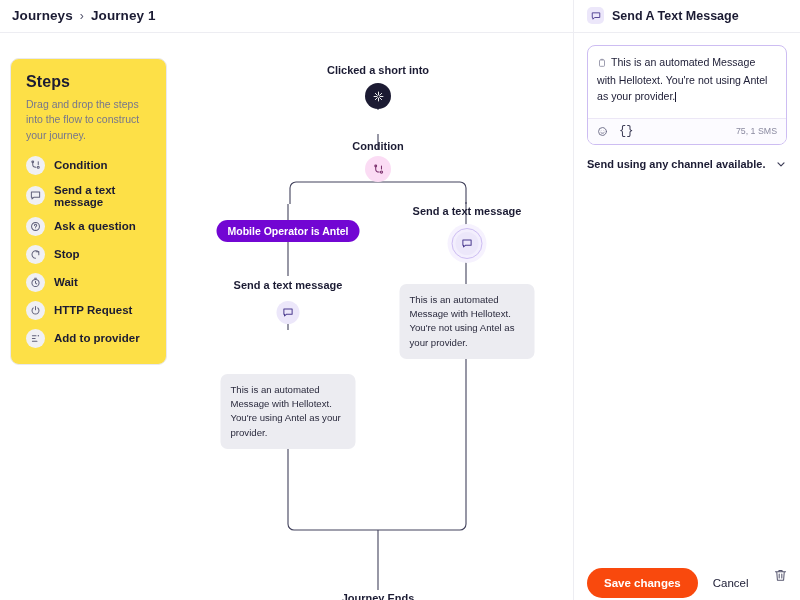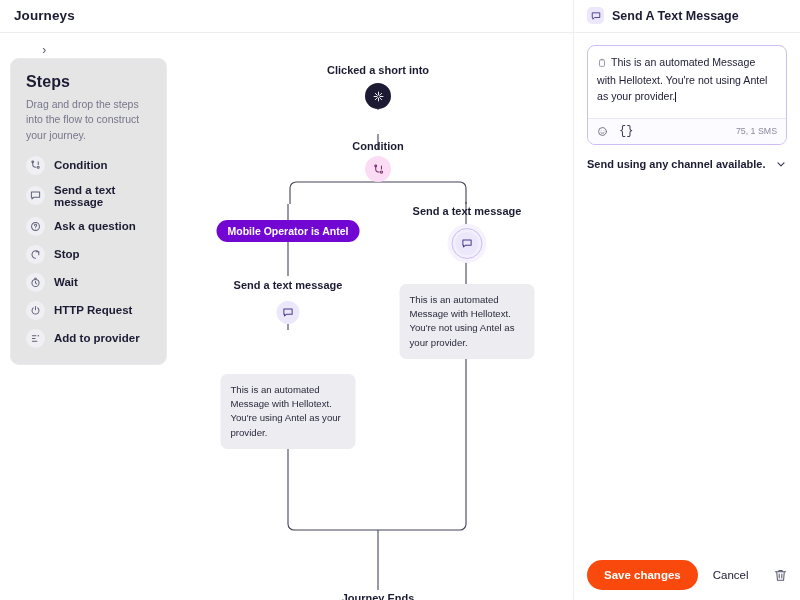--- a/index.html
+++ b/index.html
@@ -9,35 +9,35 @@
     font-family: "Liberation Sans", sans-serif;
     background: #ffffff;
     color: #1b1b33;
     overflow: hidden;
   }
   .app { position: relative; width: 800px; height: 600px; }
 
   
   .breadcrumb {
     position: absolute; left: 12px; top: 8px;
-    display: flex; align-items: center; gap: 20px;
-    font-size: 13.5px; font-weight: bold; letter-spacing: .1px; flex-direction: column;
+    display: flex; align-items: center; gap: 7px;
+    font-size: 13.5px; font-weight: bold; letter-spacing: .1px;
   }
   .crumb-link { color: #1b1b33; }
   .crumb-sep { color: #56566e; font-weight: normal; font-size: 12px; }
   .crumb-current { color: #1b1b33; }
   .header-rule {
     position: absolute; left: 0; top: 32px; width: 573px; height: 1px;
     background: #ededf2;
   }
 
   
   .steps-panel {
     position: absolute; left: 10px; top: 58px; width: 157px;
-    background: #e5e5e5; border: 1px solid #e9e9ef; border-radius: 9px;
+    background: #fde047; border: 1px solid #e9e9ef; border-radius: 9px;
     padding: 14px 15px 16px 15px;
   }
   .steps-title { font-size: 16px; font-weight: bold; letter-spacing: .1px; }
   .steps-desc {
     margin-top: 6px; font-size: 10.5px; line-height: 1.46; color: #76768c;
   }
   .steps-list { margin-top: 13px; display: flex; flex-direction: column; gap: 9px; }
   .step-item { display: flex; align-items: center; gap: 9px; cursor: grab; }
   .step-icon {
     width: 19px; height: 19px; border-radius: 50%;
@@ -135,22 +135,22 @@
   .foot-count { margin-left: auto; font-size: 8.8px; color: #8a8aa0; }
 
   .channel-row {
     margin: 13px 13px 0 13px; display: flex; align-items: flex-end;
     justify-content: space-between; cursor: pointer;
   }
   .channel-text { font-size: 11px; font-weight: bold; color: #1b1b33; }
   .chev { color: #3d3d57; display: flex; }
 
   .rp-actions {
-    position: absolute; left: 0; bottom: 10px; width: 227px;
-    display: flex; align-items: center; padding: 0 13px;
+    position: absolute; left: 0; bottom: 2px; width: 227px;
+    display: flex; padding: 0 13px;
   }
   .btn-save {
     background: #f9490d; color: #fff; border: none; border-radius: 17px;
     padding: 9px 17px; font-size: 11.5px; font-weight: bold;
     font-family: "Liberation Sans", sans-serif; cursor: pointer;
   }
   .btn-cancel {
     background: none; border: none; margin-left: 15px;
     font-size: 11.5px; font-weight: normal; color: #1b1b33;
     font-family: "Liberation Sans", sans-serif; cursor: pointer;

